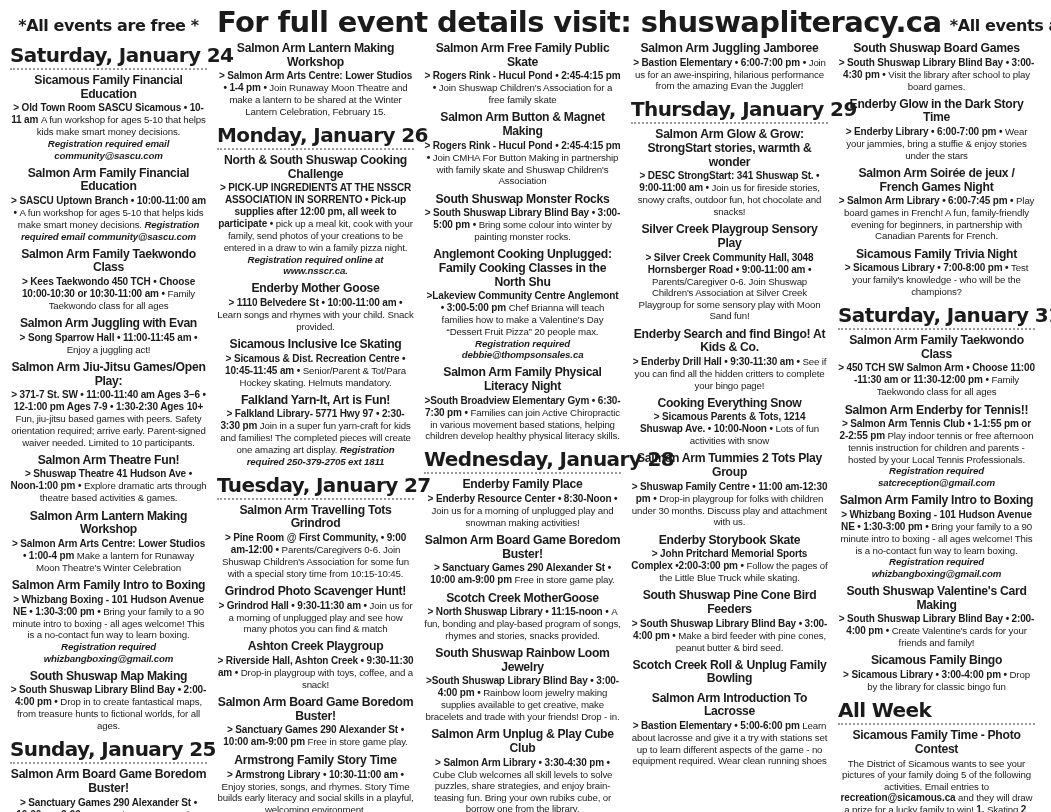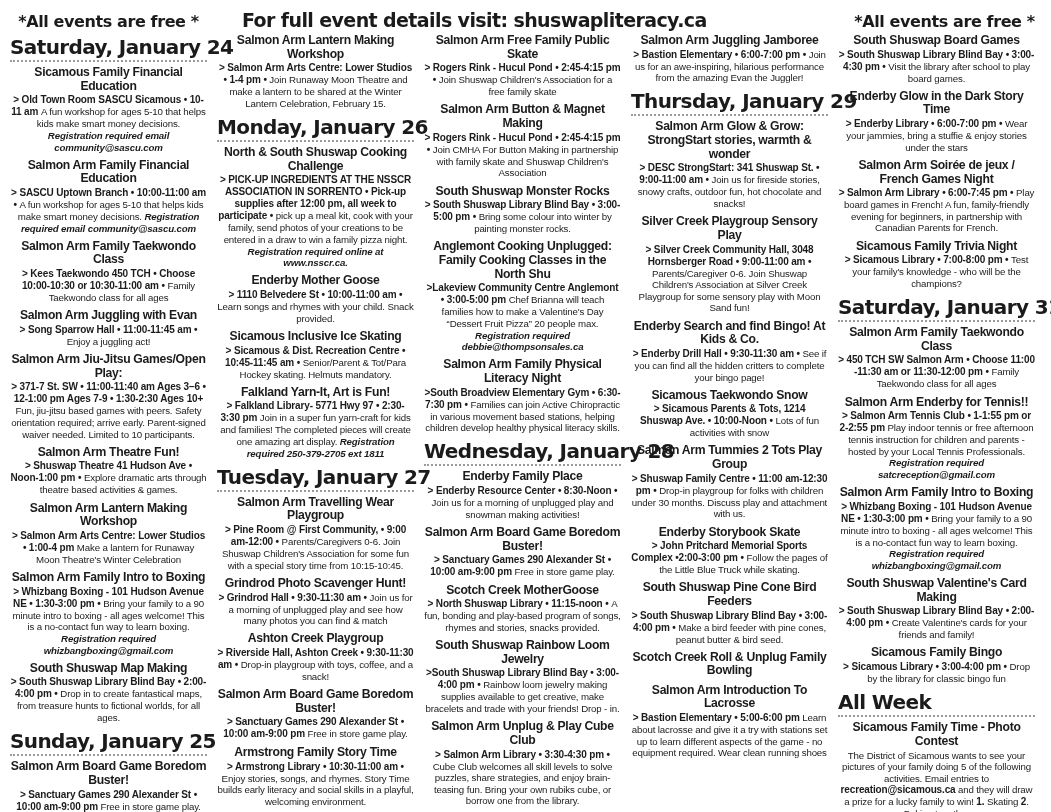--- a/index.html
+++ b/index.html
@@ -1,20 +1,20 @@
 <!DOCTYPE html>
 <html><head>
 <meta charset="utf-8">
 <style>
   html,body{margin:0;padding:0;background:#ffffff;}
   body{width:1051px;height:812px;overflow:hidden;font-family:"Liberation Sans",sans-serif;color:#1b1b1b;}
   .page{padding:4px 8px 0 10px;}
-  .header-row{display:flex;align-items:flex-end;gap:25px;}
+  .header-row{display:flex;align-items:center;}
   .free-note{width:197px;flex:0 0 197px;text-align:center;font-family:"DejaVu Sans",sans-serif;font-weight:bold;font-size:16px;letter-spacing:-0.4px;padding-top:8px;}
-  .main-title{flex:1;font-family:"DejaVu Sans",sans-serif;font-weight:bold;font-size:19px;letter-spacing:-0.6px;padding:1px 0 0 10px;white-space:nowrap;}
+  .main-title{flex:1;font-family:"DejaVu Sans",sans-serif;font-weight:bold;font-size:29px;letter-spacing:-0.6px;padding:1px 0 0 10px;white-space:nowrap;}
   .columns{display:flex;gap:10px;margin-top:3px;}
   .col{width:197px;flex:0 0 197px;}
   .day-header{font-family:"DejaVu Sans",sans-serif;font-weight:bold;font-size:20px;letter-spacing:-0.6px;border-bottom:2px dotted #9a9a9a;padding-bottom:1px;margin:1px 0 4px 0;white-space:nowrap;}
   .event{margin-bottom:5.5px;text-align:center;}
   .event-title{font-weight:bold;font-size:12.2px;line-height:1.12;letter-spacing:-0.3px;margin-bottom:1px;}
   .event-body{font-size:9.7px;line-height:1.2;letter-spacing:-0.15px;}
   .seg-b{font-weight:bold;font-size:10px;}
   .seg-i{font-weight:bold;font-style:italic;}
 </style>
 </head>
@@ -88,21 +88,21 @@
         <div class="event">
           <div class="event-title">Sicamous Inclusive Ice Skating</div>
           <div class="event-body"><span class="seg-b">&gt; Sicamous &amp; Dist. Recreation Centre • 10:45-11:45 am • </span><span class="seg-r">Senior/Parent &amp; Tot/Para Hockey skating. Helmuts mandatory.</span></div>
         </div>
         <div class="event">
           <div class="event-title">Falkland Yarn-It, Art is Fun!</div>
           <div class="event-body"><span class="seg-b">&gt; Falkland Library- 5771 Hwy 97 • 2:30-3:30 pm </span><span class="seg-r">Join in a super fun yarn-craft for kids and families!  The completed  pieces will create one  amazing art display. </span><span class="seg-i">Registration required 250-379-2705 ext 1811</span></div>
         </div>
         <div class="day-header">Tuesday, January 27</div>
         <div class="event">
-          <div class="event-title">Salmon Arm Travelling Wear Playgroup</div>
+          <div class="event-title">Salmon Arm Travelling Tots Grindrod</div>
           <div class="event-body"><span class="seg-b">&gt; Pine Room @ First Community, • 9:00 am-12:00 • </span><span class="seg-r">Parents/Caregivers 0-6. Join Shuswap Children's Association for some fun with a special story time from 10:15-10:45.</span></div>
         </div>
         <div class="event">
           <div class="event-title">Grindrod Photo Scavenger Hunt!</div>
           <div class="event-body"><span class="seg-b">&gt; Grindrod Hall • 9:30-11:30 am • </span><span class="seg-r">Join us for a morning of unplugged play and see how many photos you can find &amp; match</span></div>
         </div>
         <div class="event">
           <div class="event-title">Ashton Creek Playgroup</div>
           <div class="event-body"><span class="seg-b">&gt; Riverside Hall, Ashton Creek • 9:30-11:30 am • </span><span class="seg-r">Drop-in playgroup with toys, coffee, and a snack!</span></div>
         </div>
@@ -170,21 +170,21 @@
         </div>
         <div class="event">
           <div class="event-title">Silver Creek Playgroup Sensory Play</div>
           <div class="event-body"><span class="seg-b">&gt; Silver Creek Community Hall, 3048 Hornsberger Road • 9:00-11:00 am • </span><span class="seg-r">Parents/Caregiver 0-6. Join Shuswap Children's Association at Silver Creek Playgroup for some sensory play with Moon Sand fun!</span></div>
         </div>
         <div class="event">
           <div class="event-title">Enderby Search and find Bingo! At Kids &amp; Co.</div>
           <div class="event-body"><span class="seg-b">&gt; Enderby Drill Hall • 9:30-11:30 am • </span><span class="seg-r">See if you can find all the hidden critters to complete your bingo page!</span></div>
         </div>
         <div class="event">
-          <div class="event-title">Sicamous Taekwondo Snow</div>
+          <div class="event-title">Cooking Everything Snow</div>
           <div class="event-body"><span class="seg-b">&gt; Sicamous Parents &amp; Tots, 1214 Shuswap Ave. • 10:00-Noon • </span><span class="seg-r">Lots of fun activities with snow</span></div>
         </div>
         <div class="event">
           <div class="event-title">Salmon Arm Tummies 2 Tots Play Group</div>
           <div class="event-body"><span class="seg-b">&gt; Shuswap Family Centre • 11:00 am-12:30 pm • </span><span class="seg-r">Drop-in playgroup for folks with children under 30 months. Discuss play and attachment with us.</span></div>
         </div>
         <div class="event">
           <div class="event-title">Enderby Storybook Skate</div>
           <div class="event-body"><span class="seg-b">&gt; John Pritchard Memorial Sports Complex •2:00-3:00 pm • </span><span class="seg-r">Follow the pages of the Little Blue Truck while skating.</span></div>
         </div>

